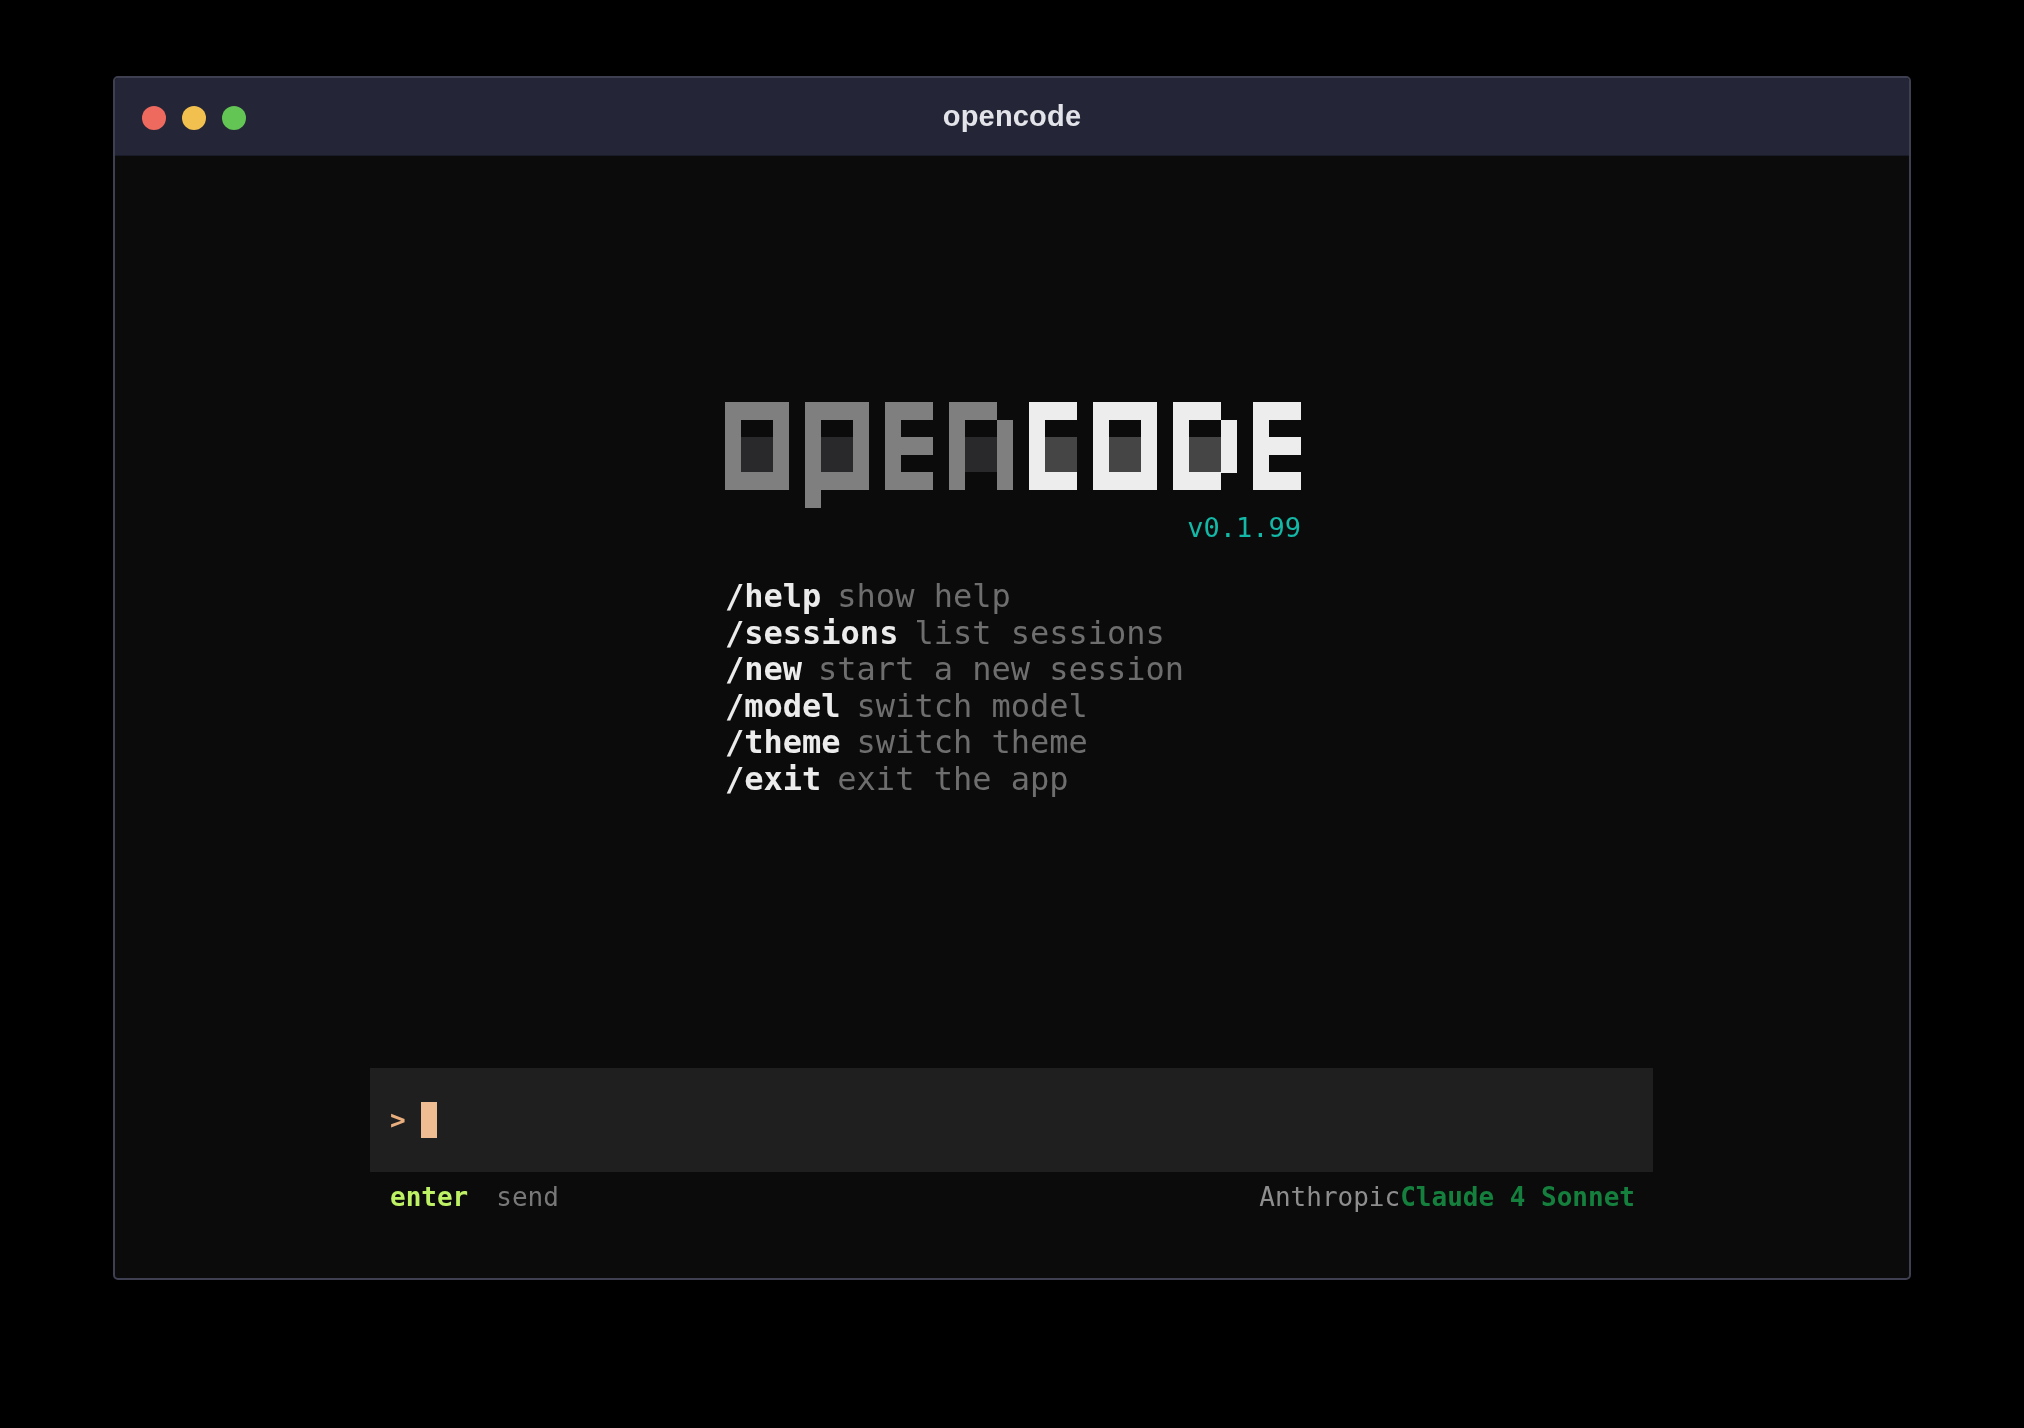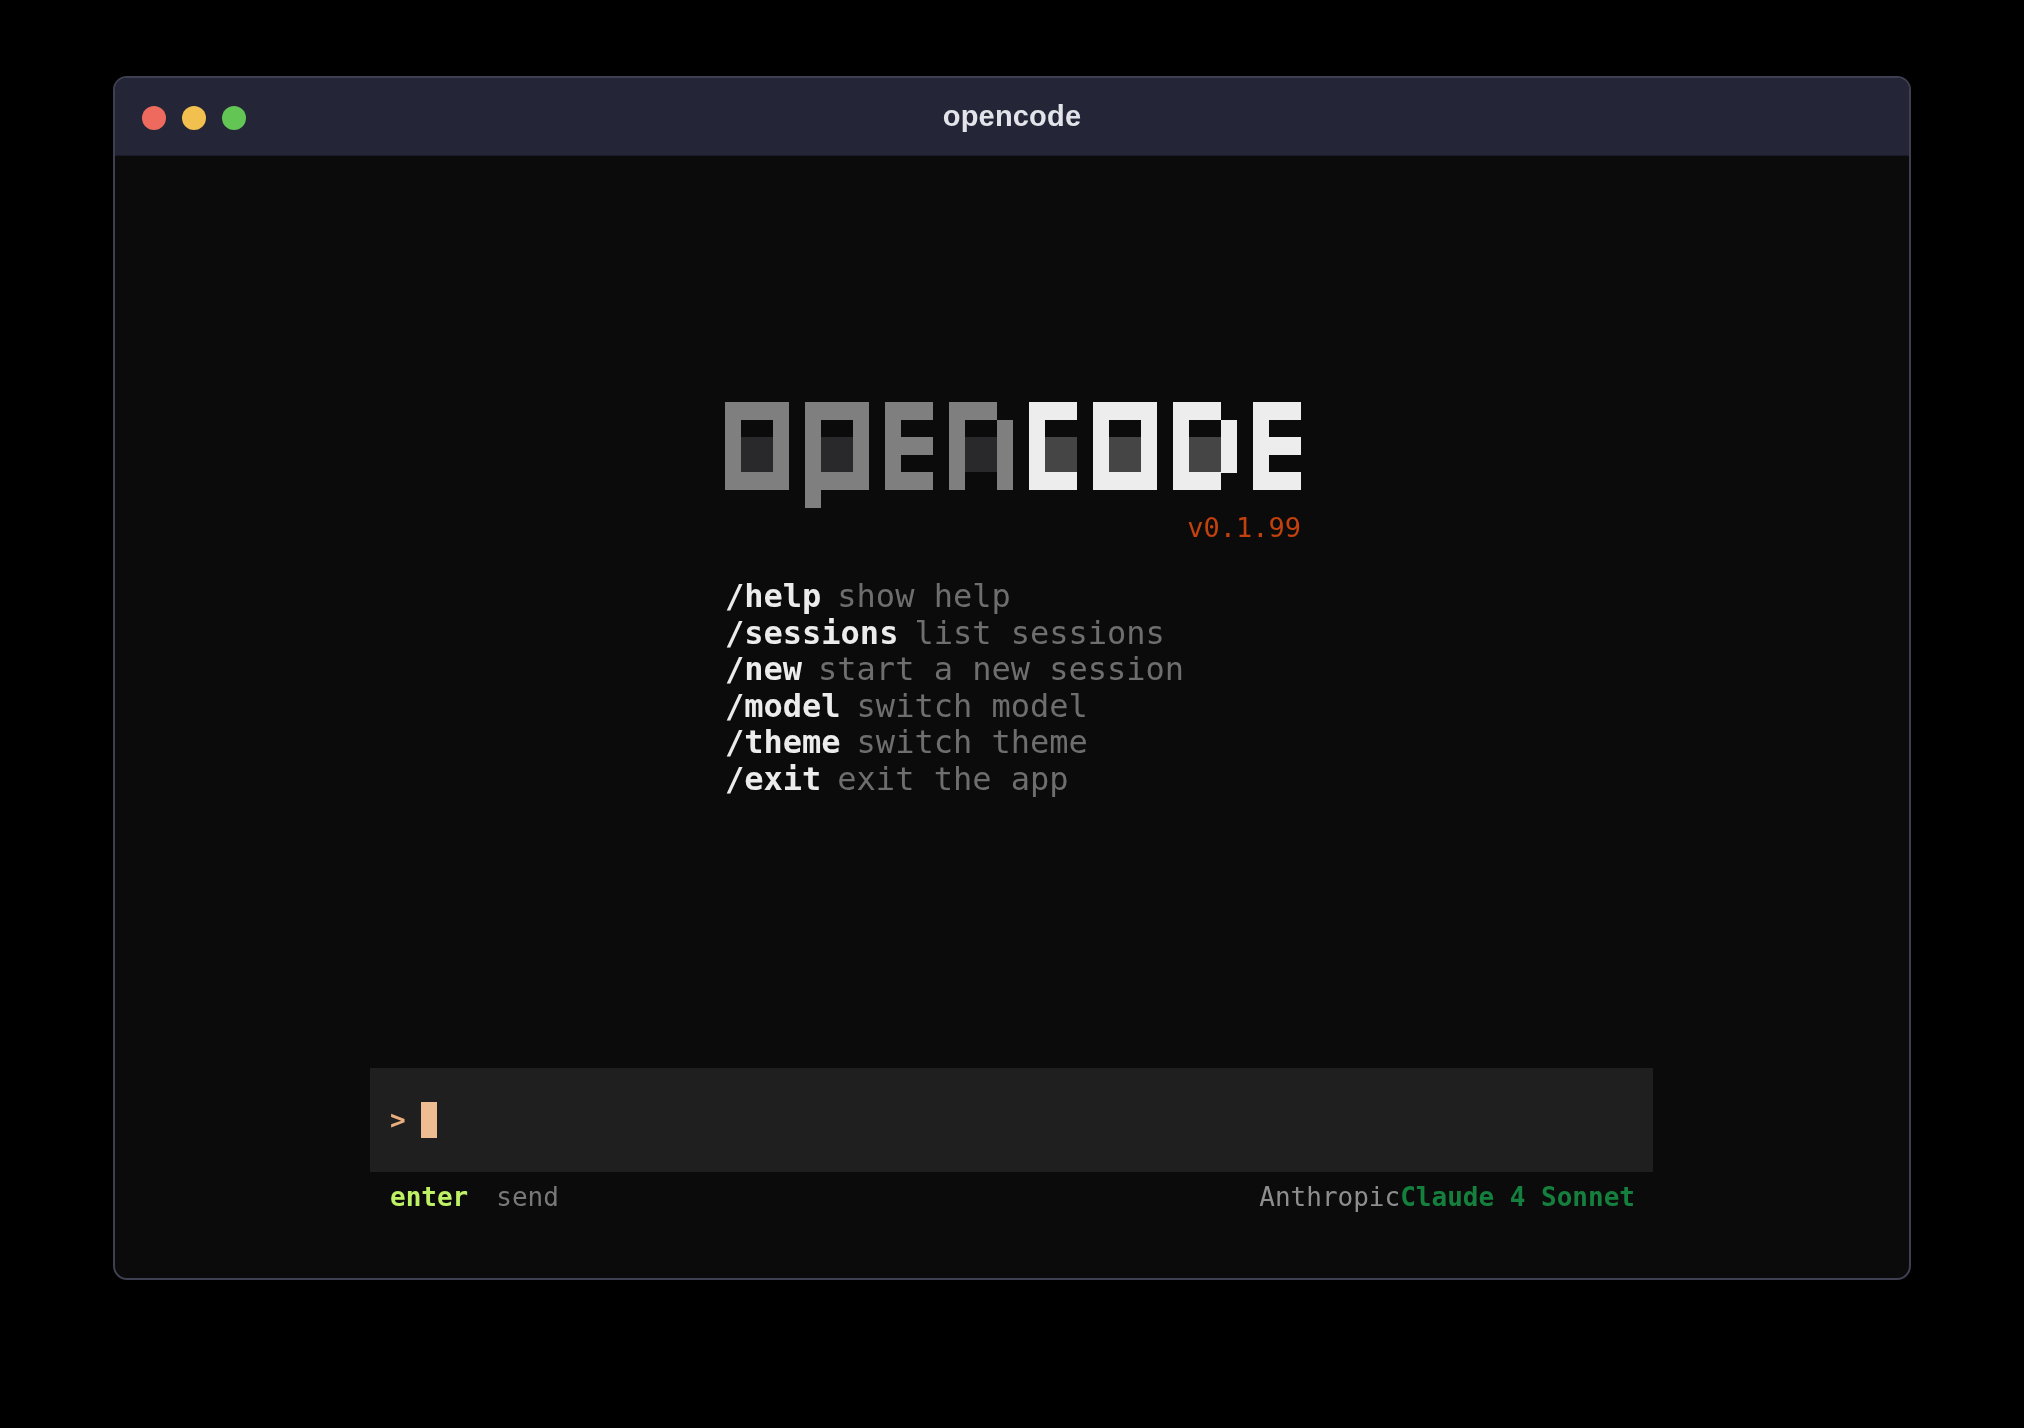--- a/index.html
+++ b/index.html
@@ -1,21 +1,21 @@
 <!DOCTYPE html>
 <html><head>
 <meta charset="utf-8">
 <style>
   * { margin:0; padding:0; box-sizing:border-box; }
   html,body { width:2024px; height:1428px; background:#000; overflow:hidden;
               font-family:"DejaVu Sans Mono", monospace; }
 
   .window {
     position:absolute; left:113px; top:76px; width:1798px; height:1204px;
-    background:#0b0b0c; border:2px solid #3e4052; border-radius:14px;
+    background:#0b0b0c; border:2px solid #3e4052; border-radius:5px;
     overflow:hidden;
   }
 
   .titlebar {
     position:absolute; left:0; top:0; right:0; height:78px;
     background:#242637; border-bottom:1px solid #1a1b28;
     display:flex; align-items:center; justify-content:center;
   }
   .titlebar .title {
     font-family:"Liberation Sans", sans-serif; font-weight:700;
@@ -29,21 +29,21 @@
 
   
   .logo { position:absolute; left:610px; top:324px; width:576px; height:106px; }
   .logo rect.g  { fill:#7f7f7f; }
   .logo rect.gs { fill:#29292b; }
   .logo rect.w  { fill:#ededed; }
   .logo rect.ws { fill:#454545; }
 
   .version {
     position:absolute; left:610px; top:434px; width:576px;
-    text-align:right; font-size:27px; color:#c2410c;
+    text-align:right; font-size:27px; color:#14b8a6;
   }
 
   .commands { position:absolute; left:610px; top:500px; font-size:32px; line-height:36.5px; }
   .cmd-name { color:#ececec; font-weight:700; }
   .cmd-desc { color:#6e6e6e; margin-left:16px; }
 
   .inputbox {
     position:absolute; left:255px; top:990px; width:1283px; height:104px;
     background:#1f1f20; display:flex; align-items:center; padding-left:20px;
   }

